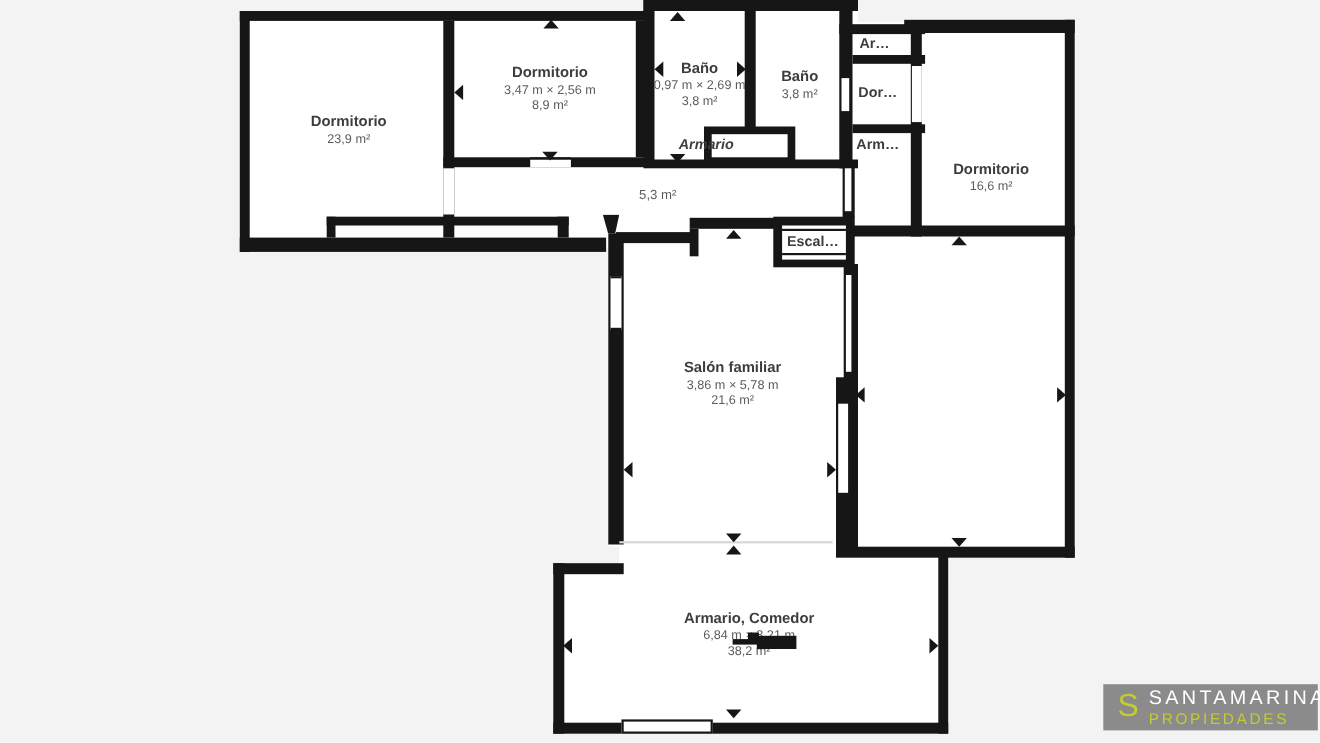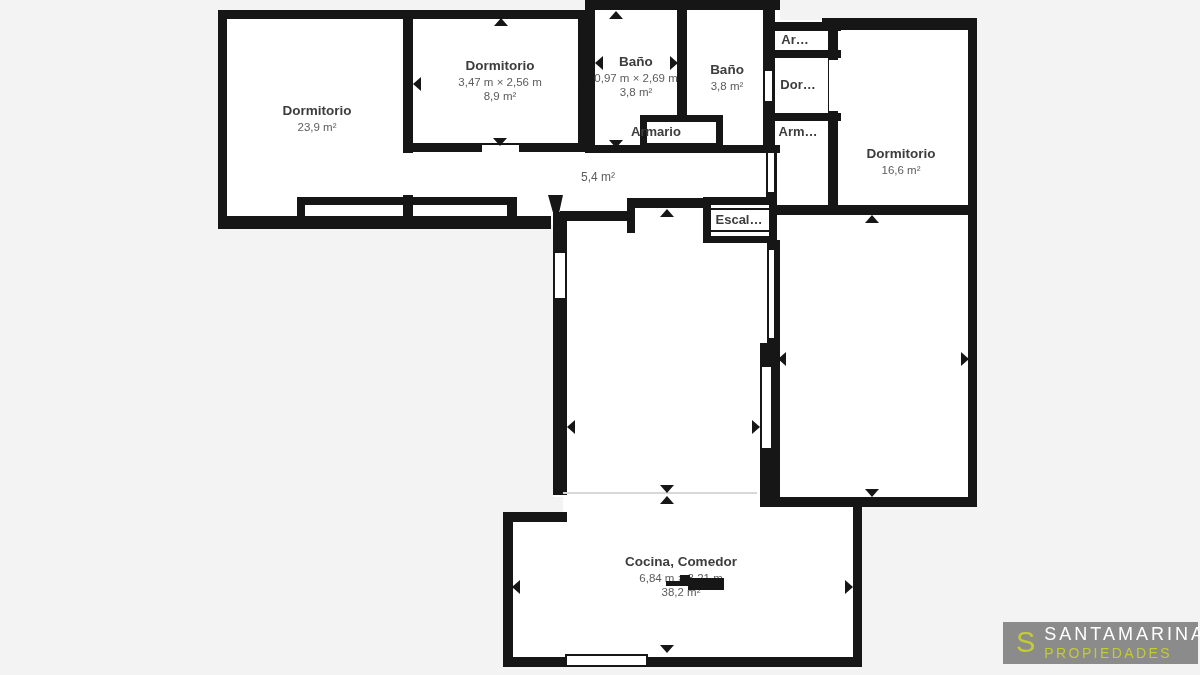--- a/index.html
+++ b/index.html
@@ -149,21 +149,21 @@
     <div>Baño</div>
     <div class="sub">0,97 m × 2,69 m</div>
     <div class="sub">3,8 m²</div>
   </div>
 
   <div class="room-label" style="left:727px;top:77px;">
     <div>Baño</div>
     <div class="sub">3,8 m²</div>
   </div>
 
-  <div class="room-label small-label" style="left:656px;top:132px;">
+  <div class="room-label small-label" style="left:642px;top:132px;font-style:italic;">
     <div>Armario</div>
   </div>
 
   <div class="room-label small-label" style="left:795px;top:40px;">
     <div>Ar…</div>
   </div>
 
   <div class="room-label small-label" style="left:798px;top:85px;">
     <div>Dor…</div>
   </div>
@@ -171,31 +171,36 @@
   <div class="room-label small-label" style="left:798px;top:132px;">
     <div>Arm…</div>
   </div>
 
   <div class="room-label" style="left:901px;top:161px;">
     <div>Dormitorio</div>
     <div class="sub">16,6 m²</div>
   </div>
 
   <div class="hall-label" style="left:598px;top:177px;">
-    <span>5,4 m²</span>
+    <span>5,3 m²</span>
   </div>
 
   <div class="room-label small-label" style="left:739px;top:220px;">
     <div>Escal…</div>
   </div>
 
+  <div class="room-label" style="left:666px;top:349px;">
+    <div>Salón familiar</div>
+    <div class="sub">3,86 m × 5,78 m</div>
+    <div class="sub">21,6 m²</div>
+  </div>
 
 
   <div class="room-label" style="left:681px;top:577px;">
-    <div>Cocina, Comedor</div>
+    <div>Armario, Comedor</div>
     <div class="sub">6,84 m × 3,21 m</div>
     <div class="sub">38,2 m²</div>
   </div>
 
   <div id="logo" style="background: rgb(139, 139, 139);">
     <span class="mono" style="color: rgb(195, 204, 49);">S</span>
     <span>
       <div class="brand">SANTAMARINA</div>
       <div class="tagline" style="color: rgb(195, 204, 49);">PROPIEDADES</div>
     </span>

